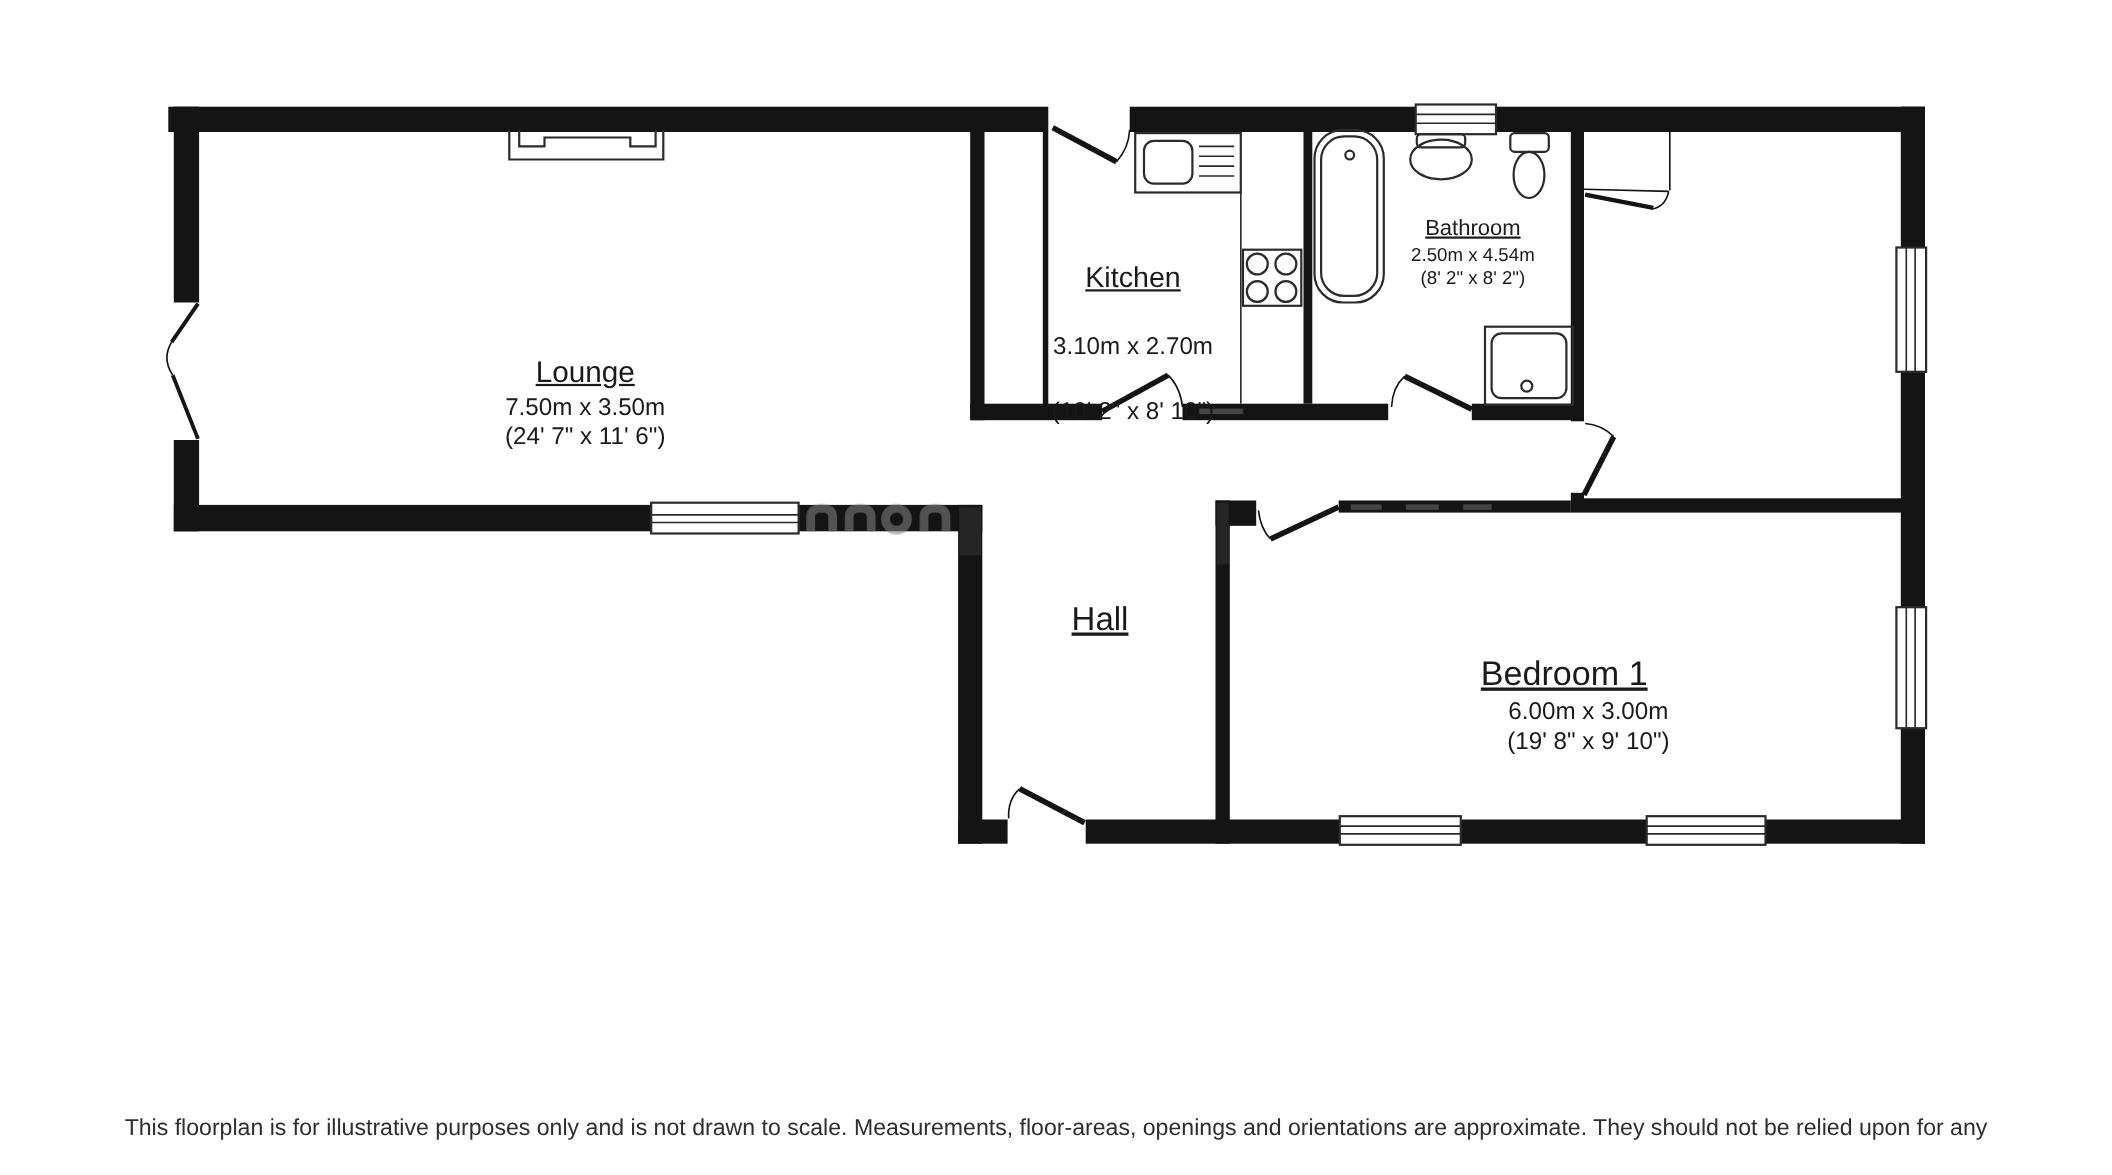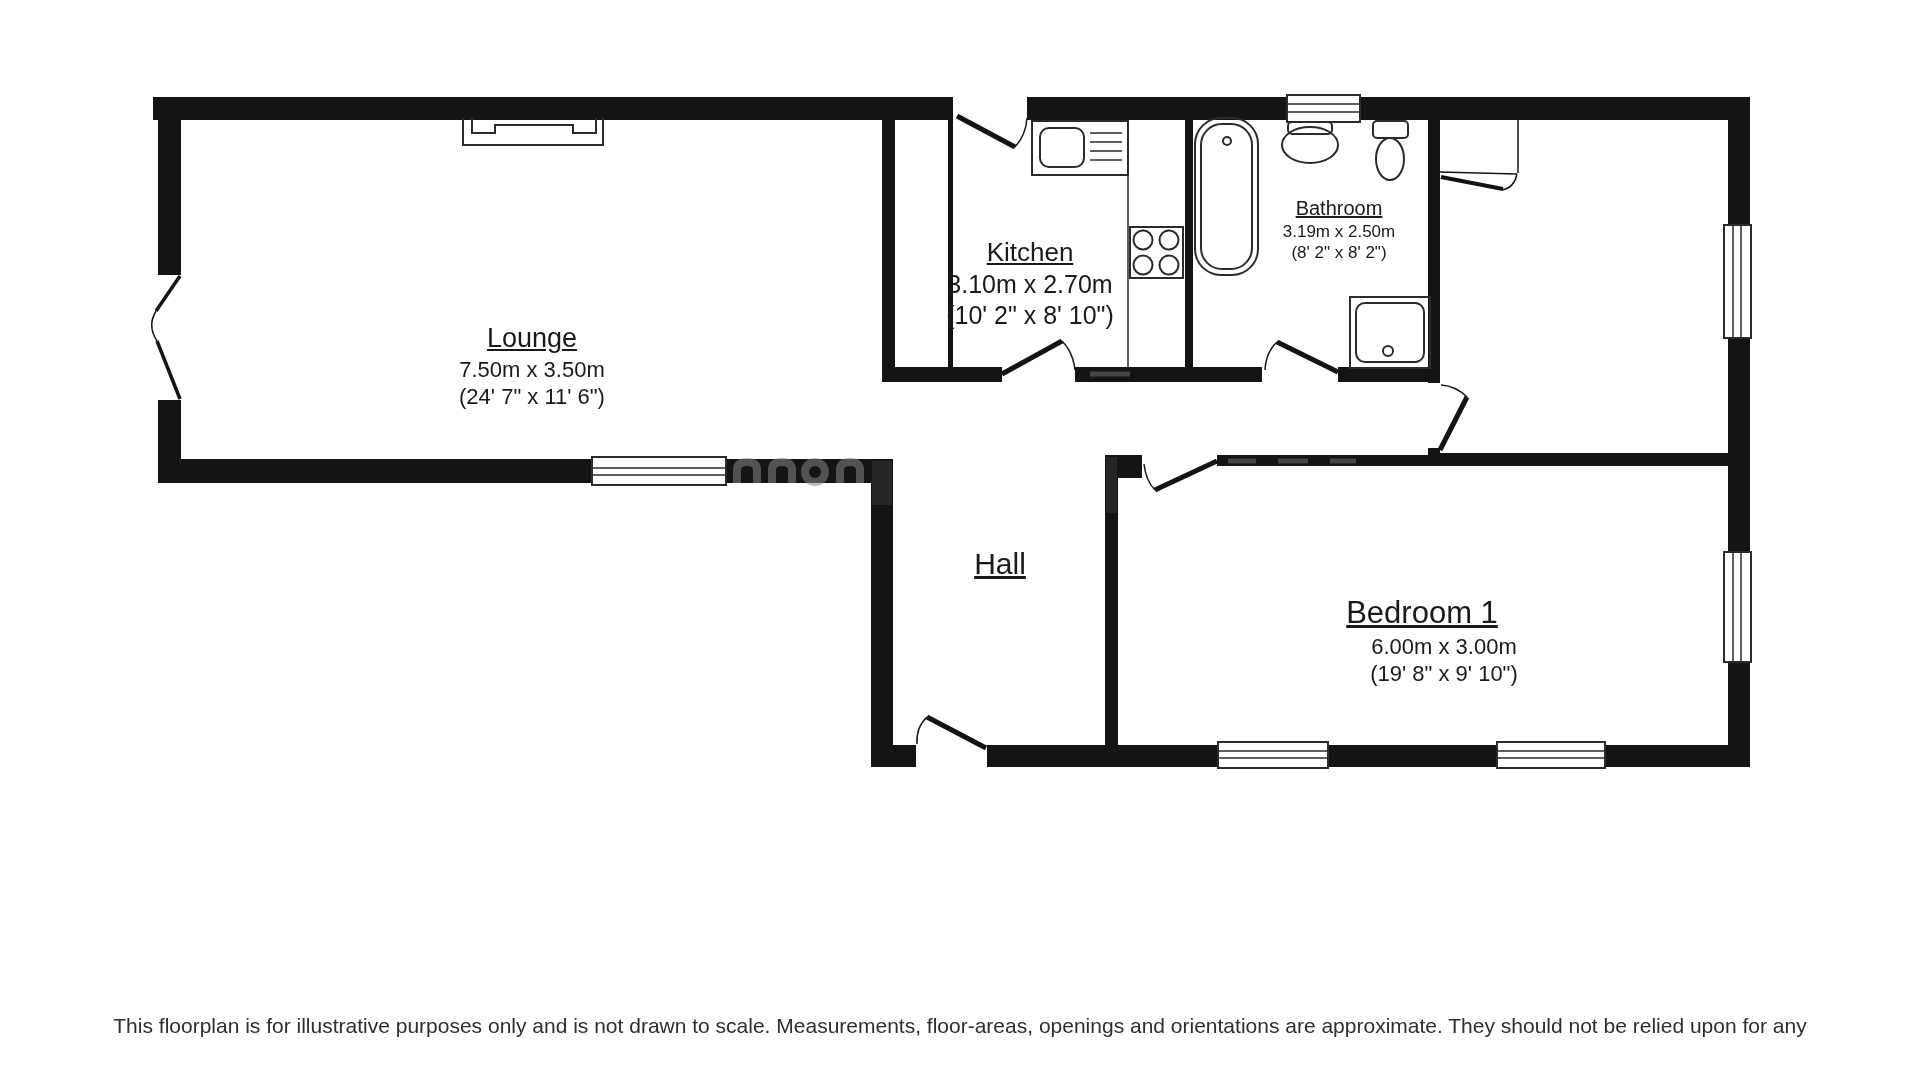--- a/index.html
+++ b/index.html
@@ -10,21 +10,21 @@
   .plan-svg{position:absolute;left:0;top:0;}
   .room-label{
     position:absolute;transform:translateX(-50%);text-align:center;
     color:#1a1a1a;white-space:nowrap;line-height:1.25;
   }
   .room-label .rname{display:block;text-decoration:underline;}
   .room-label .rdim{display:block;}
   .lbl-lounge .rname{font-size:27px;}
   .lbl-lounge .rdim{font-size:22px;}
   .lbl-kitchen .rname{font-size:26px;}
-  .lbl-kitchen .rdim{font-size:25px;}
+  .lbl-kitchen .rdim{font-size:22px;margin-top:32px;}
   .lbl-bathroom .rname{font-size:20px;}
   .lbl-bathroom .rdim{font-size:17px;}
   .lbl-bedroom2 .rname{font-size:29px;}
   .lbl-bedroom2 .rdim{font-size:21px;}
   .lbl-hall .rname{font-size:30px;}
   .lbl-bedroom1 .rname{font-size:31px;}
   .lbl-bedroom1 .rdim{font-size:22px;margin-left:44px;}
   .disclaimer{
     position:absolute;left:0;right:0;top:1012px;text-align:center;
     color:#2e2e2e;font-size:21px;line-height:27px;
@@ -239,21 +239,21 @@
   </div>
 
   <div class="room-label lbl-kitchen" style="left:1030px;top:236px;">
     <span class="rname">Kitchen</span>
     <span class="rdim">3.10m x 2.70m</span>
     <span class="rdim">(10' 2" x 8' 10")</span>
   </div>
 
   <div class="room-label lbl-bathroom" style="left:1339px;top:196px;">
     <span class="rname">Bathroom</span>
-    <span class="rdim">3.19m x 2.50m</span>
+    <span class="rdim">2.50m x 4.54m</span>
     <span class="rdim">(8' 2" x 8' 2")</span>
   </div>
 
 
   <div class="room-label lbl-hall" style="left:1000px;top:545px;text-align:right;">
     <span class="rname">Hall</span>
   </div>
 
   <div class="room-label lbl-bedroom1" style="left:1422px;top:594px;">
     <span class="rname">Bedroom 1</span>

